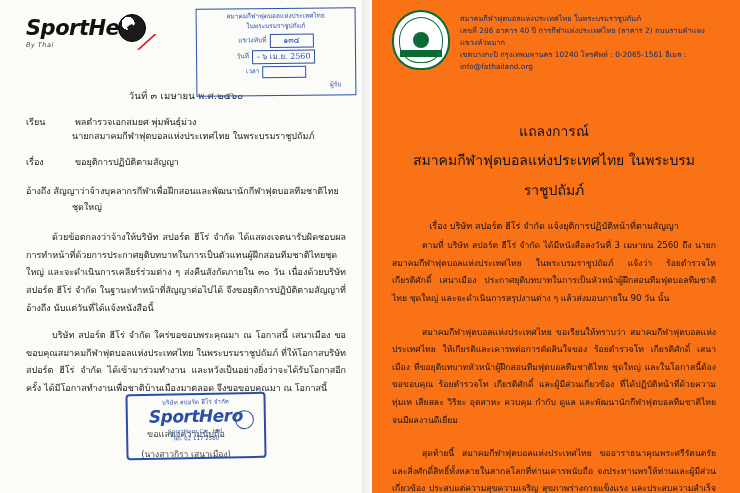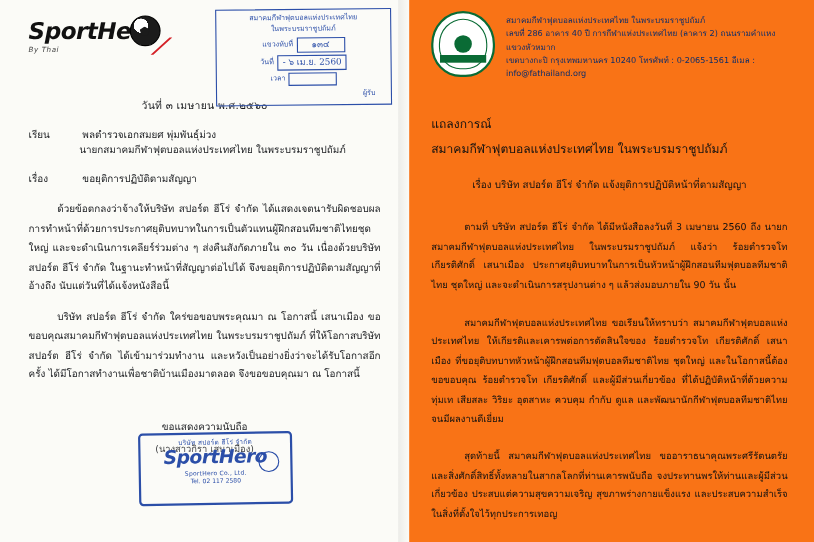--- a/index.html
+++ b/index.html
@@ -287,36 +287,37 @@
     font-size: 7.4px;
     line-height: 1.62;
     color: #0a2a66;
     padding-top: 3px;
   }
   .fa-head-text .l1 { color: #0c2d6b; }
   .fa-head-text .l2 { color: #0c2d6b; }
   .fa-head-text .l3 { color: #0c2d6b; }
 
   .rtitle {
-    font-size: 11px;
+    text-align: center;
+    font-size: 14px;
     color: #111;
-    margin-top: 28px;
+    margin-top: 44px;
     line-height: 2.1;
   }
   .rsubject {
     text-align: center;
     font-size: 9px;
     color: #111;
     margin-top: 14px;
   }
   .rpara {
     font-size: 8.6px;
     color: #111;
     line-height: 2.05;
-    margin-top: 24px;
+    margin-top: 4px;
     text-align: justify;
     text-indent: 30px;
   }
   .rpara.tight { margin-top: 16px; }
 </style>
 </head>
 <body>
 
 <div class="page">
 
@@ -353,20 +354,24 @@
       <span class="lab">เรียน</span>
       <span>พลตำรวจเอกสมยศ พุ่มพันธุ์ม่วง</span>
       <div style="padding-left:46px">นายกสมาคมกีฬาฟุตบอลแห่งประเทศไทย ในพระบรมราชูปถัมภ์</div>
     </div>
 
     <div class="field">
       <span class="lab">เรื่อง</span>
       <span>ขอยุติการปฏิบัติตามสัญญา</span>
     </div>
 
+    <div class="ref">
+      <div>อ้างถึง สัญญาว่าจ้างบุคลากรกีฬาเพื่อฝึกสอนและพัฒนานักกีฬาฟุตบอลทีมชาติไทย</div>
+      <div style="padding-left:46px">ชุดใหญ่</div>
+    </div>
 
     <div class="para">ด้วยข้อตกลงว่าจ้างให้บริษัท สปอร์ต ฮีโร่ จำกัด ได้แสดงเจตนารับผิดชอบผลการทำหน้าที่ด้วยการประกาศยุติบทบาทในการเป็นตัวแทนผู้ฝึกสอนทีมชาติไทยชุดใหญ่ และจะดำเนินการเคลียร์ร่วมต่าง ๆ ส่งคืนสังกัดภายใน ๓๐ วัน เนื่องด้วยบริษัท สปอร์ต ฮีโร่ จำกัด ในฐานะทำหน้าที่สัญญาต่อไปได้ จึงขอยุติการปฏิบัติตามสัญญาที่อ้างถึง นับแต่วันที่ได้แจ้งหนังสือนี้</div>
     <div class="para p2">บริษัท สปอร์ต ฮีโร่ จำกัด ใคร่ขอขอบพระคุณมา ณ โอกาสนี้ เสนาเมือง ขอขอบคุณสมาคมกีฬาฟุตบอลแห่งประเทศไทย ในพระบรมราชูปถัมภ์ ที่ให้โอกาสบริษัท สปอร์ต ฮีโร่ จำกัด ได้เข้ามาร่วมทำงาน และหวังเป็นอย่างยิ่งว่าจะได้รับโอกาสอีกครั้ง ได้มีโอกาสทำงานเพื่อชาติบ้านเมืองมาตลอด จึงขอขอบคุณมา ณ โอกาสนี้</div>
 
     <div class="closing">ขอแสดงความนับถือ</div>
 
     <div class="sig-area">
       <div class="sig-name">(นางสาวกิรา เสนาเมือง)</div>
 
     </div>

